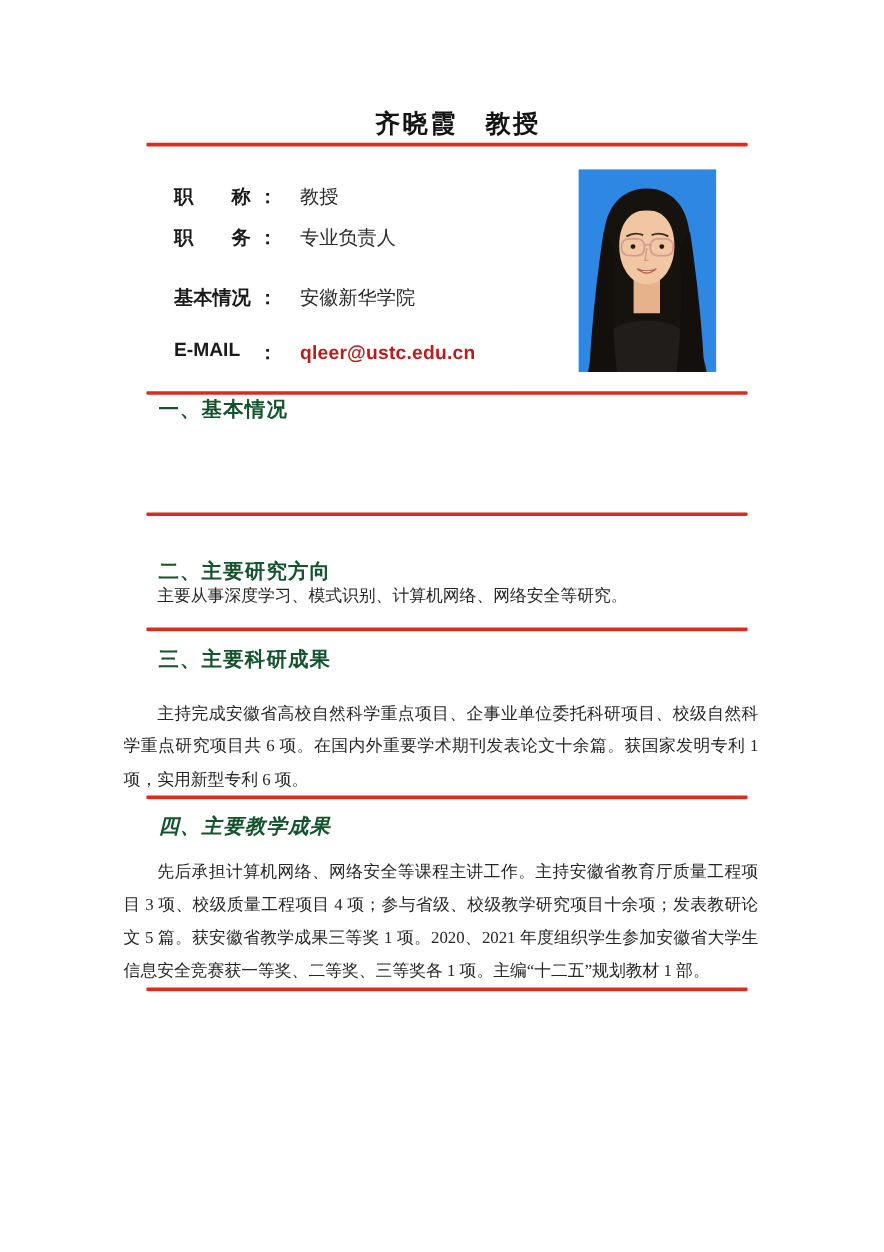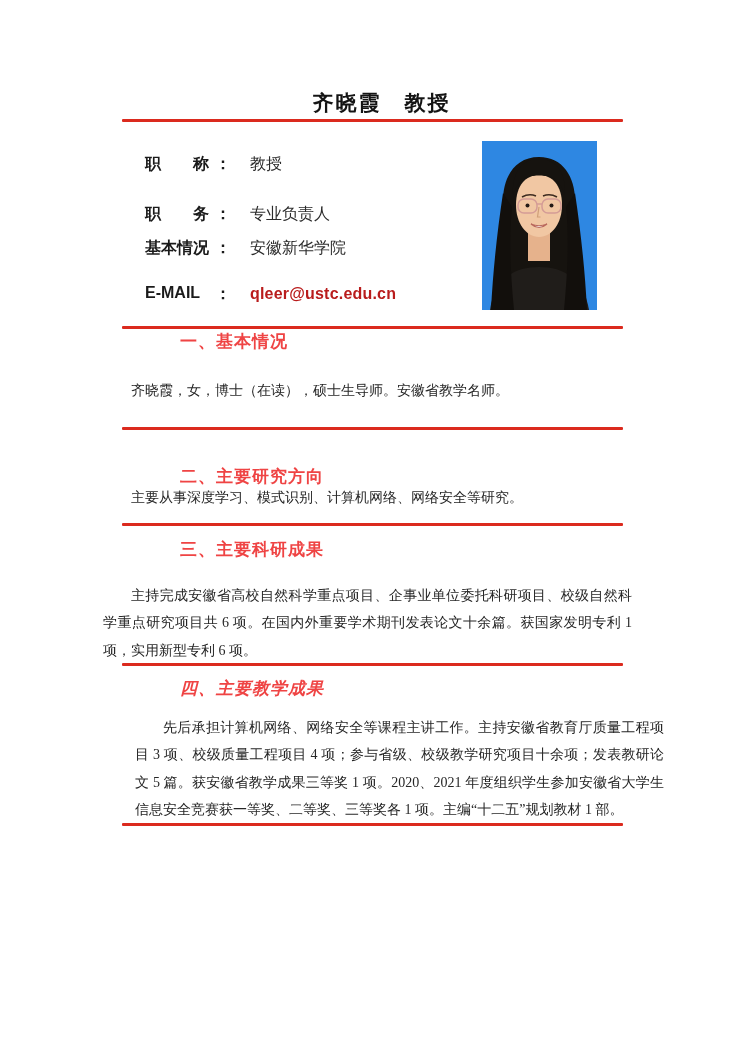--- a/index.html
+++ b/index.html
@@ -25,42 +25,42 @@
     font-weight:700; color:#1a1a1a;
     text-align:justify; text-align-last:justify;
   }
   .info-colon { font-weight:700; margin-left:6px; color:#1a1a1a; }
   .info-value { margin-left:19px; font-weight:400; color:#2b2b2b; }
   .info-value.email { font-weight:700; color:#b91c1c; letter-spacing:0.2px; }
   .photo { position:absolute; left:482px; top:141px; width:115px; height:169px; }
   .photo svg { display:block; width:100%; height:100%; }
   .sec-head {
     position:absolute; left:132px; font-size:17px; font-weight:700;
-    color:#ef4444; letter-spacing:1px;margin-left:48px;
+    color:#14532d; letter-spacing:1px;
   }
   .sec-body {
     position:absolute; left:103px; width:529px;
     font-family:"Liberation Serif","DejaVu Serif",serif;
     font-size:14px; line-height:27.4px; text-align:justify; text-indent:2em;
     color:#262626;
   }
 </style>
 </head>
 <body>
 
 <div class="page">
 
   <h1 class="title">齐晓霞　教授</h1>
   <div class="rule" style="top:119px;"></div>
 
   <div>
     <div class="info-row" style="top:154px;">
       <span class="info-label">职称</span><span class="info-colon">：</span><span class="info-value">教授</span>
     </div>
-    <div class="info-row" style="top:204px;">
+    <div class="info-row" style="top:188px;">
       <span class="info-label">职务</span><span class="info-colon">：</span><span class="info-value">专业负责人</span>
     </div>
     <div class="info-row" style="top:238px;">
       <span class="info-label">基本情况</span><span class="info-colon">：</span><span class="info-value">安徽新华学院</span>
     </div>
     <div class="info-row" style="top:284px;">
       <span class="info-label">E-MAIL</span><span class="info-colon">：</span><span class="info-value email">qleer@ustc.edu.cn</span>
     </div>
   </div>
 
@@ -92,29 +92,28 @@
 
       <path d="M8 169 C12 138 32 126 57 126 C82 126 102 138 107 169 Z" fill="#201d1a"></path>
 
       <path d="M21 52 C15 92 11 130 9 169 L32 169 C28 128 27 96 30 66 Z" fill="#120f0c"></path>
       <path d="M93 52 C99 92 103 130 105 169 L82 169 C86 128 87 96 84 66 Z" fill="#120f0c"></path>
     </svg>
   </div>
 
   <div class="rule" style="top:326px;"></div>
   <div class="sec-head" style="top:330px;">一、基本情况</div>
-  <div class="sec-body" style="top:377px;">齐晓霞，女，博士（在读），硕士生导师。安徽省教学名师。</div>
 
   <div class="rule" style="top:427px;"></div>
   <div class="sec-head" style="top:465px;">二、主要研究方向</div>
   <div class="sec-body" style="top:484px;">主要从事深度学习、模式识别、计算机网络、网络安全等研究。</div>
 
   <div class="rule" style="top:523px;"></div>
   <div class="sec-head" style="top:538px;">三、主要科研成果</div>
   <div class="sec-body" style="top:582px;">主持完成安徽省高校自然科学重点项目、企事业单位委托科研项目、校级自然科学重点研究项目共 6 项。在国内外重要学术期刊发表论文十余篇。获国家发明专利 1 项，实用新型专利 6 项。</div>
 
   <div class="rule" style="top:663px;"></div>
   <div class="sec-head" style="top:677px;font-style:italic;">四、主要教学成果</div>
-  <div class="sec-body" style="top:714px;margin-left:32px;">先后承担计算机网络、网络安全等课程主讲工作。主持安徽省教育厅质量工程项目 3 项、校级质量工程项目 4 项；参与省级、校级教学研究项目十余项；发表教研论文 5 篇。获安徽省教学成果三等奖 1 项。2020、2021 年度组织学生参加安徽省大学生信息安全竞赛获一等奖、二等奖、三等奖各 1 项。主编“十二五”规划教材 1 部。</div>
+  <div class="sec-body" style="top:714px;">先后承担计算机网络、网络安全等课程主讲工作。主持安徽省教育厅质量工程项目 3 项、校级质量工程项目 4 项；参与省级、校级教学研究项目十余项；发表教研论文 5 篇。获安徽省教学成果三等奖 1 项。2020、2021 年度组织学生参加安徽省大学生信息安全竞赛获一等奖、二等奖、三等奖各 1 项。主编“十二五”规划教材 1 部。</div>
 
   <div class="rule" style="top:823px;"></div>
 
 </div>
 
 </body></html>

